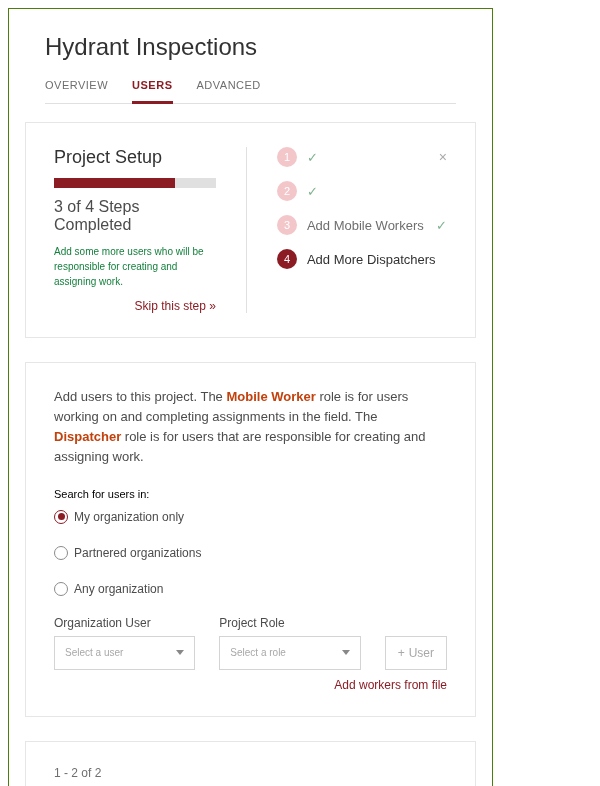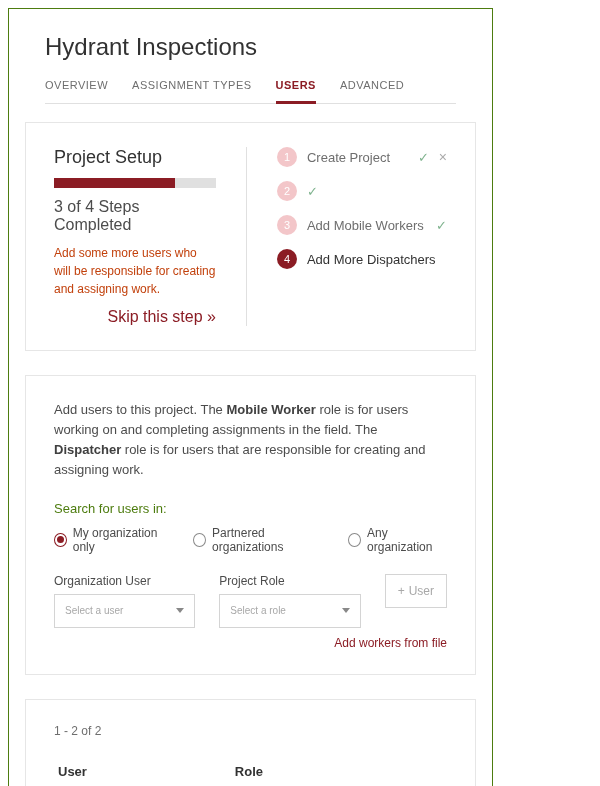--- a/index.html
+++ b/index.html
@@ -11,42 +11,42 @@
   .tab { font-size: 11px; letter-spacing: 0.5px; color: #6e6e6e; padding: 0 0 10px 0; cursor: pointer; text-transform: uppercase; }
   .tab.active { color: #8b1c24; border-bottom: 3px solid #8b1c24; margin-bottom: -1px; font-weight: 600; }
   .scroll { flex: 1; overflow-y: auto; padding: 18px 16px 48px 16px; background: #fff; }
   .card { border: 1px solid #e6e6e6; background: #fff; padding: 24px 28px; margin-bottom: 24px; }
   .setup-row { display: flex; gap: 30px; }
   .setup-left { flex: 1; }
   .setup-left h2 { font-size: 18px; font-weight: 400; color: #323232; margin-bottom: 10px; }
   .progress { height: 10px; background: #e0e0e0; margin-bottom: 10px; }
   .progress-fill { height: 100%; background: #8b1c24; }
   .steps-text { font-size: 16px; color: #4c4c4c; margin-bottom: 10px; }
-  .hint { font-size: 12px; color: #c2410c; line-height: 1.5; margin-bottom: 10px; }
-  .skip { text-align: right; font-size: 16px; color: #8b1c24; cursor: pointer; }
+  .hint { font-size: 10px; color: #15803d; line-height: 1.5; margin-bottom: 10px; }
+  .skip { text-align: right; font-size: 12px; color: #8b1c24; cursor: pointer; }
   .divider-v { width: 1px; background: #e0e0e0; }
   .setup-right { flex: 1.05; }
   .step-list { display: flex; flex-direction: column; gap: 14px; }
   .step-item { display: flex; align-items: center; gap: 10px; }
   .step-num { width: 20px; height: 20px; border-radius: 50%; display: flex; align-items: center; justify-content: center; font-size: 11px; color: #fff; }
   .step-num.done { background: #f3c6c9; color: #fff; }
   .step-num.current { background: #8b1c24; }
   .step-label { font-size: 13px; color: #6e6e6e; flex: 1; }
   .step-item.current .step-label { color: #323232; font-weight: 500; }
   .check { color: #7fb38e; font-size: 13px; }
   .close-x { color: #aaa; font-size: 14px; margin-left: auto; cursor: pointer; }
   .body-text { font-size: 13px; line-height: 1.55; color: #4c4c4c; margin-bottom: 20px; }
-  .body-text b { color: #404040; font-weight: 600; }
-  .search-label { font-size: 13px; color: #4d7c0f; margin-bottom: 10px; }
-  .radio-row { display: flex; gap: 22px; margin-bottom: 20px; }
+  .body-text b { color: #c2410c; font-weight: 600; }
+  .search-label { font-size: 11px; color: #000000; margin-bottom: 10px; }
+  .radio-row { display: flex; gap: 22px; margin-bottom: 20px; flex-direction: column; }
   .radio-opt { display: flex; align-items: center; gap: 6px; cursor: pointer; font-size: 12px; color: #4c4c4c; }
   .radio { width: 14px; height: 14px; border: 1px solid #8b8b8b; border-radius: 50%; display: inline-flex; align-items: center; justify-content: center; }
   .radio.checked { border-color: #8b1c24; }
   .radio.checked::after { content: ""; width: 7px; height: 7px; background: #8b1c24; border-radius: 50%; }
-  .form-row { display: flex; gap: 24px; align-items: flex-start; margin-bottom: 8px; }
+  .form-row { display: flex; gap: 24px; align-items: flex-end; margin-bottom: 8px; }
   .form-col { flex: 1; }
   .form-lbl { font-size: 12px; color: #4c4c4c; margin-bottom: 6px; }
   .select { border: 1px solid #d4d4d4; height: 34px; display: flex; align-items: center; padding: 0 10px; font-size: 10px; color: #a8a8a8; justify-content: space-between; cursor: pointer; }
   .caret-dn { width: 0; height: 0; border-left: 4px solid transparent; border-right: 4px solid transparent; border-top: 5px solid #888; }
   .add-btn { border: 1px solid #d4d4d4; height: 34px; padding: 0 12px; display: flex; align-items: center; gap: 4px; color: #a8a8a8; font-size: 12px; cursor: pointer; background: #fff; }
   .file-link { text-align: right; font-size: 12px; color: #8b1c24; cursor: pointer; }
   .count { font-size: 12px; color: #6e6e6e; margin-bottom: 16px; }
   .utable { width: 100%; border-collapse: collapse; }
   .utable th { text-align: left; font-size: 13px; font-weight: 600; color: #323232; padding: 10px 4px; border-bottom: 2px solid #8b1c24; }
   .utable td { padding: 12px 4px; border-bottom: 1px solid #e6e6e6; font-size: 13px; color: #4c4c4c; vertical-align: middle; }
@@ -56,21 +56,20 @@
   .remove-ic { color: #c8472e; font-size: 15px; cursor: pointer; text-align: right; }
 </style>
 </head>
 <body>
 
 <div class="frame">
   <div class="header">
     <h1>Hydrant Inspections</h1>
     <div class="tabs" id="tabs">
         <div class="tab">OVERVIEW</div>
-        <div class="tab">ASSIGNMENT TYPES</div>
         <div class="tab active">USERS</div>
         <div class="tab">ADVANCED</div>
       </div>
   </div>
   <div class="scroll">
 
     <div class="card">
       <div class="setup-row">
         <div class="setup-left">
           <h2>Project Setup</h2>
@@ -79,21 +78,20 @@
           </div>
           <div class="steps-text">3 of 4 Steps Completed</div>
           <div class="hint">Add some more users who will be responsible for creating and assigning work.</div>
           <div class="skip">Skip this step »</div>
         </div>
         <div class="divider-v"></div>
         <div class="setup-right">
           <div class="step-list" id="step-list">
               <div class="step-item">
                 <div class="step-num done">1</div>
-                <div class="step-label">Create Project</div>
                 <span class="check">✓</span>
                 <span class="close-x">×</span>
               </div>
               <div class="step-item">
                 <div class="step-num done">2</div>
                 <span class="check">✓</span>
               </div>
               <div class="step-item">
                 <div class="step-num done">3</div>
                 <div class="step-label">Add Mobile Workers</div>

